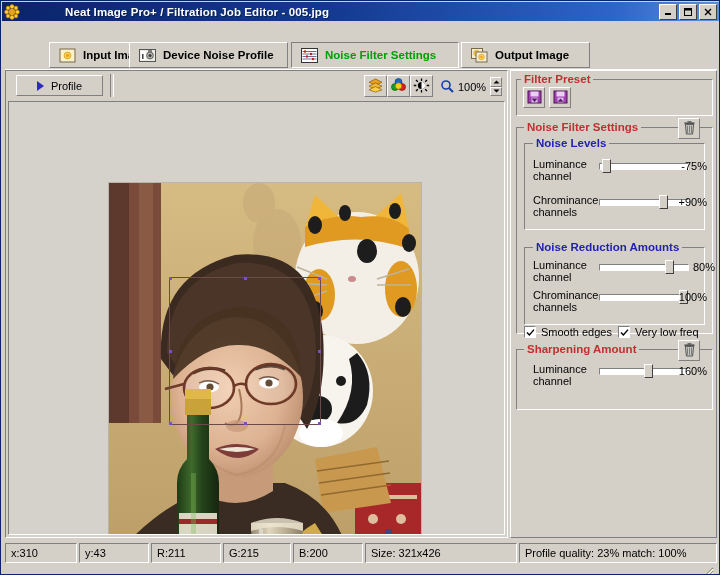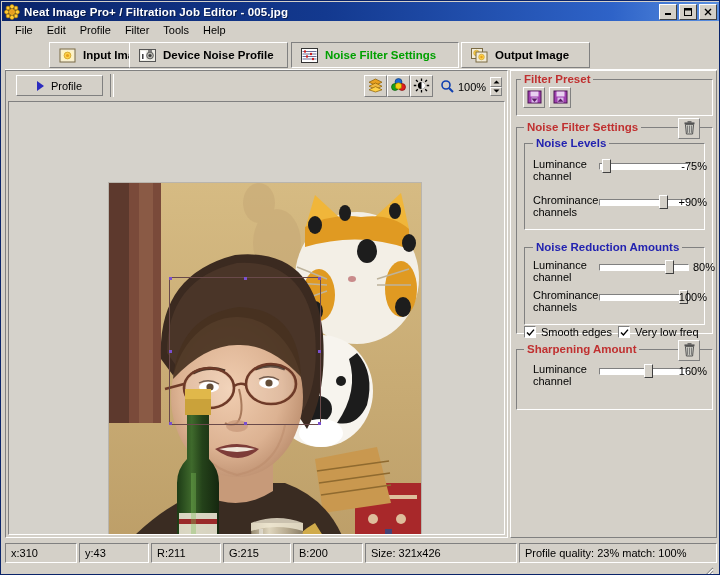--- a/index.html
+++ b/index.html
@@ -10,21 +10,21 @@
     background:#d4d0c8;
     -webkit-font-smoothing:none;
   }
   .app{position:relative;width:720px;height:575px;background:#d4d0c8;
        border:1px solid #0a246a;box-sizing:border-box;overflow:hidden;}
 
   
   .titlebar{
     position:absolute;left:1px;top:1px;width:718px;height:19px;
     background:linear-gradient(to right,#0a246a 0%,#13398f 45%,#2e63c8 85%,#5a8fe0 100%);
-    display:flex;align-items:center;
+    display:flex;align-items:center;gap:41px;
   }
   .tb-icon{width:16px;height:16px;margin-left:2px;margin-right:4px;position:relative;flex:0 0 auto;}
   .tb-title{color:#fff;font-weight:bold;font-size:11.5px;letter-spacing:0.1px;
             text-shadow:1px 1px 0 rgba(0,0,0,.4);white-space:nowrap;}
   .tb-btns{margin-left:auto;display:flex;gap:2px;padding-right:3px;}
   .tb-btn{width:16px;height:14px;background:#d4d0c8;
           border:1px solid;border-color:#fff #404040 #404040 #fff;
           display:flex;align-items:center;justify-content:center;
           font-size:9px;color:#000;line-height:1;font-family:"Liberation Sans",sans-serif;}
   .tb-btn svg{display:block;}
@@ -159,28 +159,20 @@
           </svg>
       </div>
       <div class="tb-btn">
         <svg width="10" height="10" viewBox="0 0 10 10">
             <path d="M2 2 L8 8 M8 2 L2 8" stroke="#000" stroke-width="1.4"></path>
           </svg>
       </div>
     </div>
   </div>
 
-  <div class="menubar">
-    <div class="menu-item">File</div>
-    <div class="menu-item">Edit</div>
-    <div class="menu-item">Profile</div>
-    <div class="menu-item">Filter</div>
-    <div class="menu-item">Tools</div>
-    <div class="menu-item">Help</div>
-  </div>
 
   <div class="client">
 
     <div class="tabstrip">
 
       <div class="tab" style="left:4px;width:117px;margin-left:40px;">
         <span class="ico">
           <svg width="17" height="15" viewBox="0 0 17 15">
             <rect x="1" y="1" width="15" height="13" fill="#f2ecd8" stroke="#7a6a42"></rect>
             <rect x="2.5" y="2.5" width="12" height="10" fill="#fff3c4"></rect>

